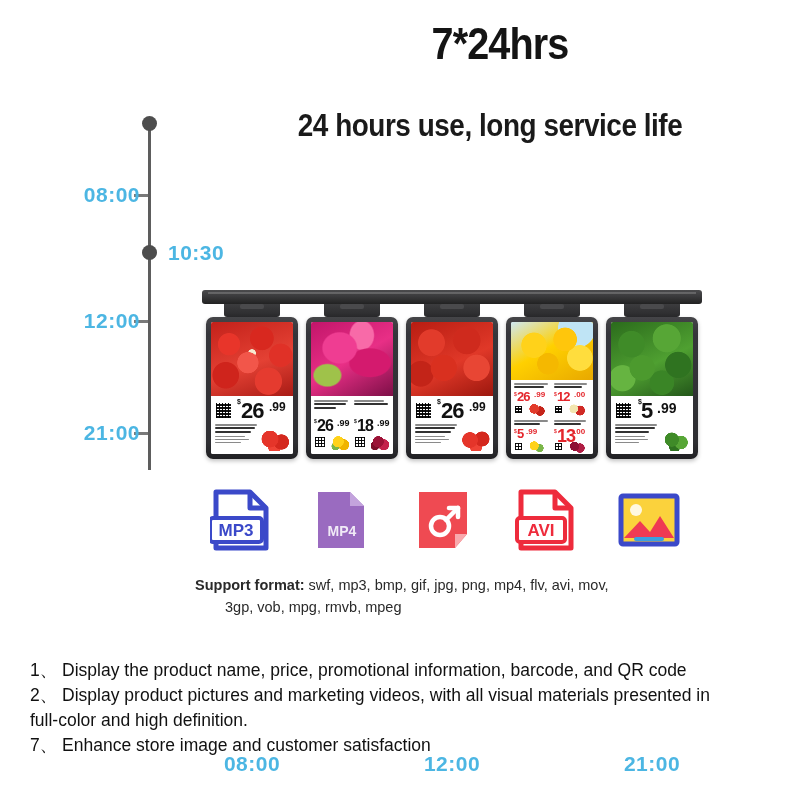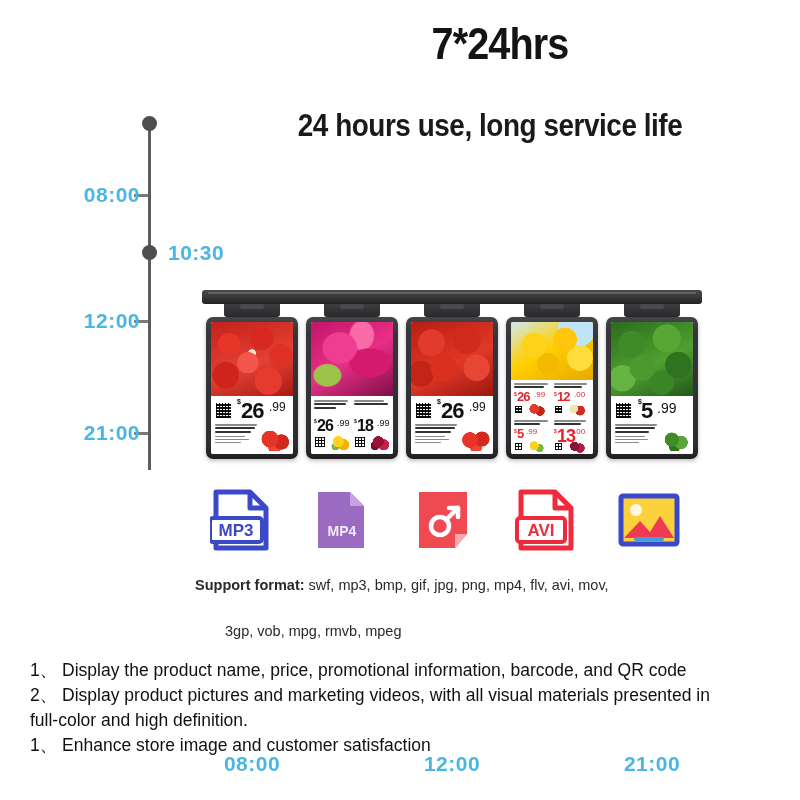--- a/index.html
+++ b/index.html
@@ -140,41 +140,41 @@
 
   
   .qr {
     background:
       repeating-linear-gradient(90deg,#111 0 1.5px,#fff 1.5px 3px),
       repeating-linear-gradient(0deg,#111 0 1.5px,#fff 1.5px 3px);
     background-blend-mode: multiply;
     border: 1px solid #fff;
   }
   .price-big { font-weight: bold; color:#111; line-height:1; letter-spacing:-1px; }
-  .price-cent { font-weight: normal; color:#111;text-align:center; }
+  .price-cent { font-weight: bold; color:#111;text-align:center; }
   .micro-line { background:#8a8a8a; height:1.5px; margin-bottom:1.5px; border-radius:1px;}
   .micro-line.dark { background:#333; height:2px;}
   .red { color:#e4262c !important; }
 
   .time-caption {
     position: absolute; font-size: 21px; font-weight: bold; color:#4cb6e3;
     letter-spacing:0.5px; top: 462px; text-align:center; width: 92px;
   }
 
   
   #formats { position: absolute; left: 200px; top: 488px; width: 500px; height: 66px; }
   .fmt { position:absolute; top:0; width:72px; height:66px; }
   .fmt svg { display:block; }
 
   #support {
     position: absolute; left: 195px; top: 574px; width: 520px;
     font-size: 14.5px; color:#2a2a2a; line-height: 1.55;
   }
   #support b { font-weight: bold; text-align: right; }
-  #support .ind { display:block; padding-left: 30px; margin-top: 24px; }
+  #support .ind { display:block; padding-left: 30px; }
 
   
   #bullets {
     position: absolute; left: 30px; top: 658px; width: 750px;
     font-size: 17.5px; color:#111; line-height: 1.42;
     font-family: "Liberation Sans", sans-serif;
   }
   #bullets div { white-space: pre-wrap; }
 </style>
 </head>
@@ -439,16 +439,16 @@
 
   <div id="support">
     <span><b>Support format:</b><span> swf,  mp3,  bmp,  gif,  jpg,  png,  mp4,  flv,  avi,  mov,</span></span>
     <span class="ind">3gp,  vob,  mpg,  rmvb,  mpeg</span>
   </div>
 
   <div id="bullets">
     <div>1、 Display the product name, price, promotional information, barcode, and QR code</div>
     <div>2、 Display product pictures and marketing videos, with all visual materials presented in
 full-color and high definition.</div>
-    <div>1、 Enhance store image and customer satisfaction</div>
+    <div>7、 Enhance store image and customer satisfaction</div>
   </div>
 
 </div>
 
 </body></html>

